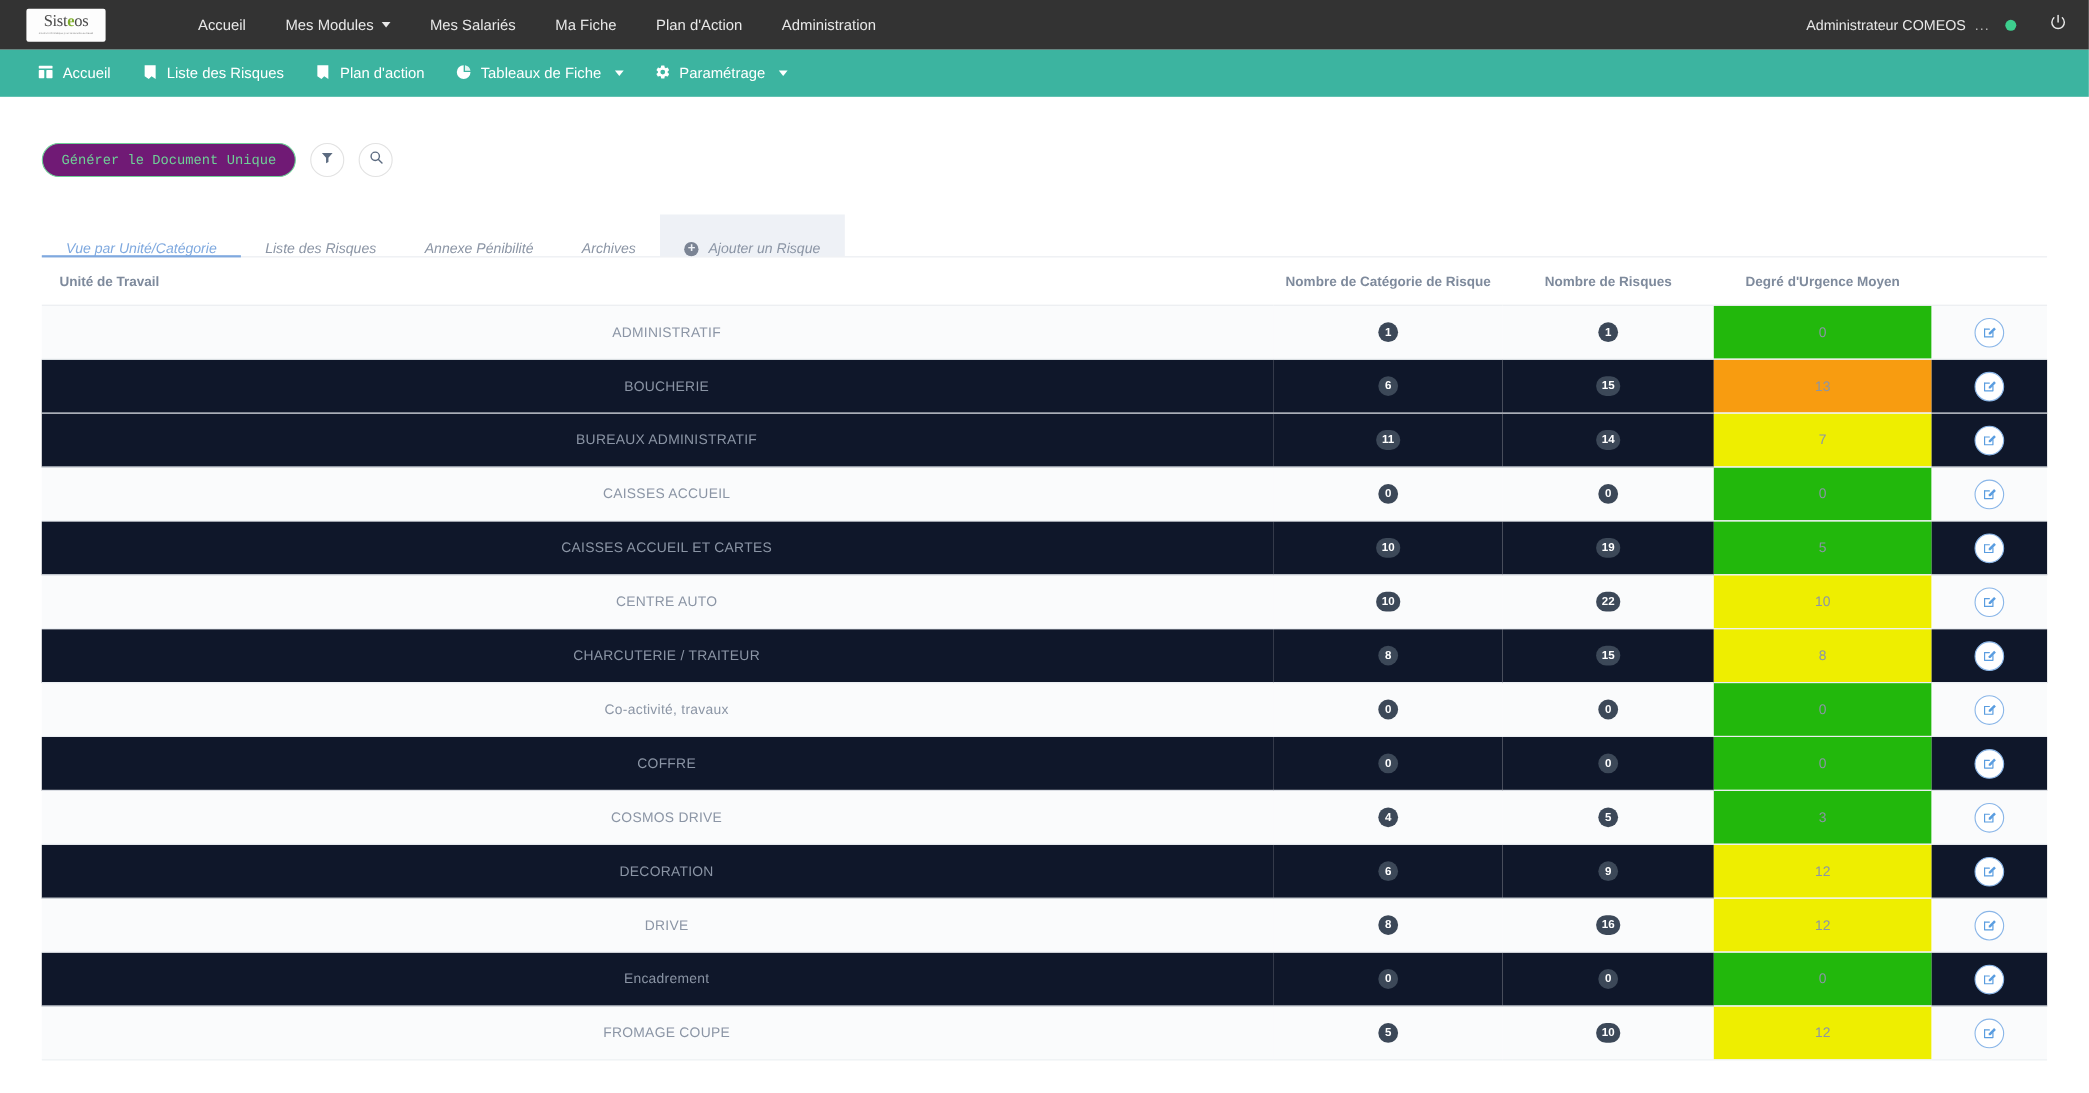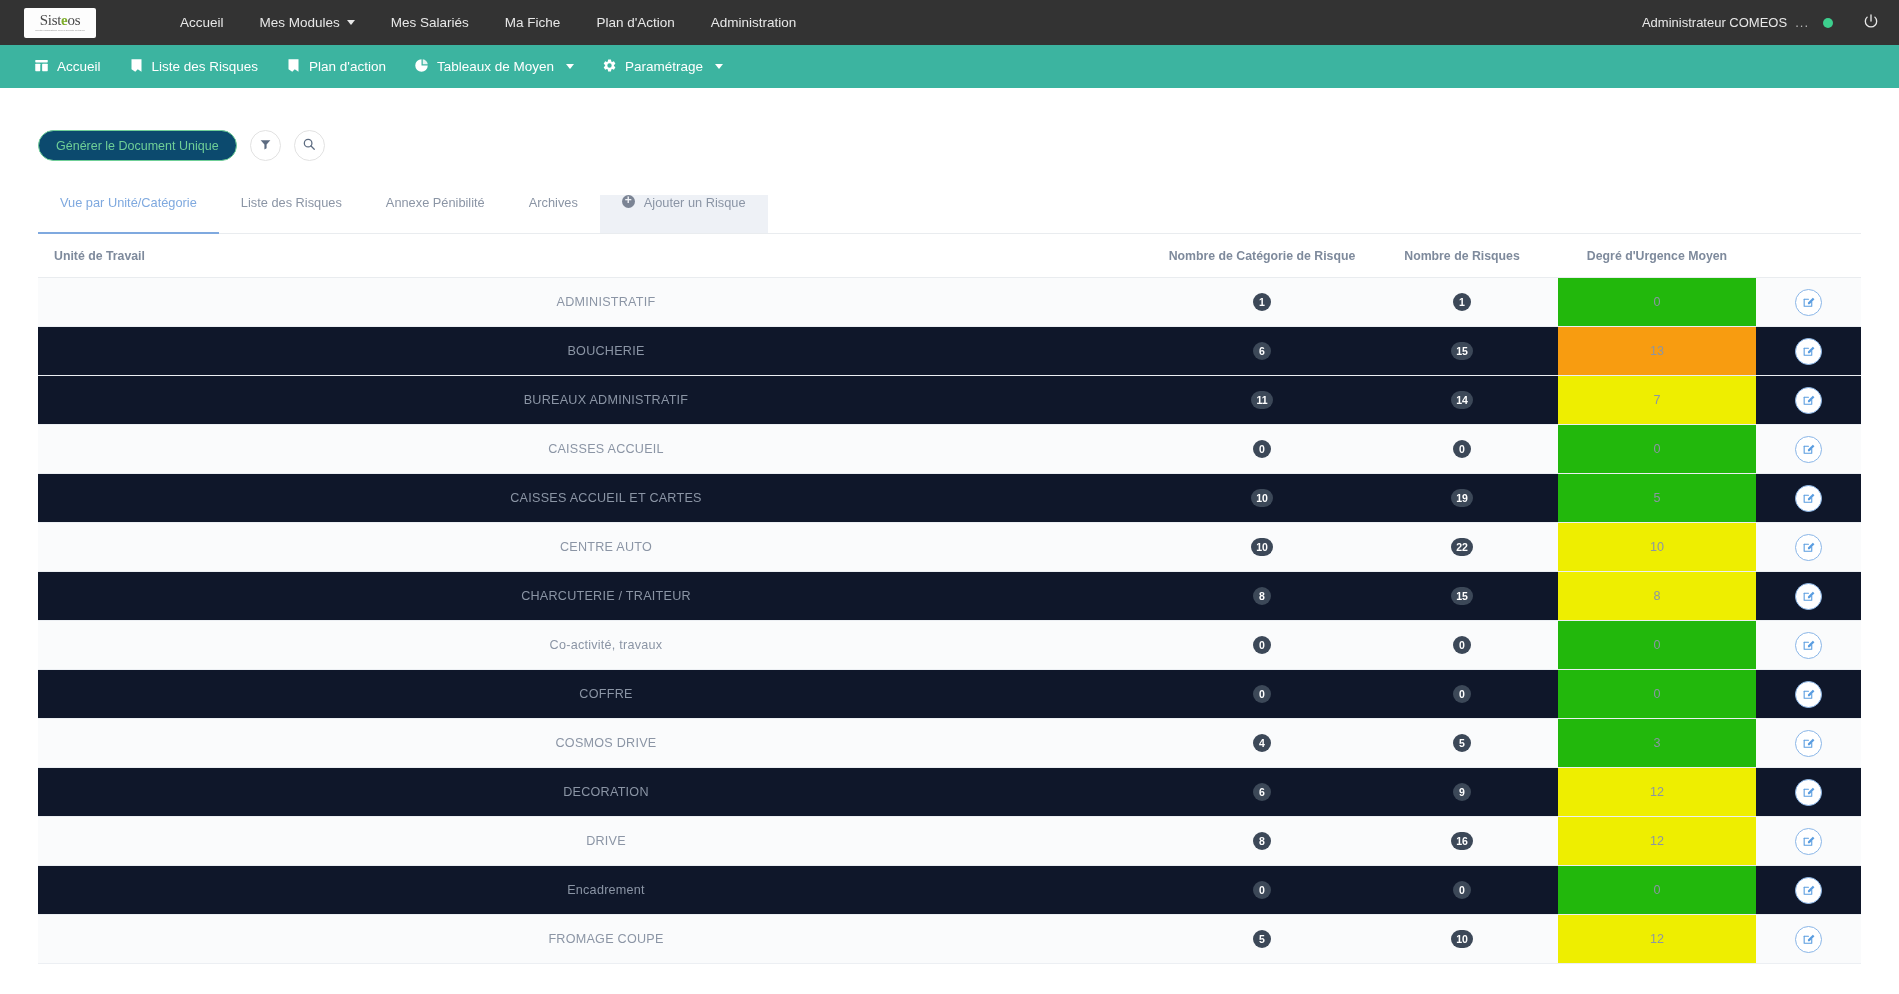--- a/index.html
+++ b/index.html
@@ -137,26 +137,26 @@
   }
   .page-actions {
     display: flex;
     align-items: center;
     gap: 13px;
     padding-top: 10px;
   }
   .btn-generate {
     border: 1px solid #6fcf97;
     color: #6fcf97;
-    background: #0c4a6e;
+    background: #701a75;
     border-radius: 18px;
     height: 31px;
     padding: 0 17px;
     font-size: 12.5px;
-    font-family: Liberation Sans, sans-serif;
+    font-family: Liberation Mono, monospace;
     cursor: pointer;
     white-space: nowrap;
   }
   .icon-btn {
     width: 31px; height: 31px;
     border-radius: 50%;
     border: 1px solid #e2e2e2;
     background: #ffffff;
     display: flex; align-items: center; justify-content: center;
     cursor: pointer;
@@ -165,27 +165,28 @@
   
   .tabs {
     display: flex;
     align-items: stretch;
     margin-top: 34px;
     border-bottom: 1px solid #e9ecef;
     height: 39px;
   }
   .tab {
     display: flex;
-    align-items: flex-start;
+    align-items: flex-end;
     gap: 9px;
     padding: 0 22px;
     font-size: 12.8px;
     color: #8b95a5;
     cursor: pointer;
     position: relative;
+    font-style: italic;
   }
   .tab.active {
     color: #7fa9df;
   }
   .tab.active:after {
     content: "";
     position: absolute;
     left: 0; right: 0; bottom: -1px;
     height: 2px;
     background: #7fa9df;
@@ -356,21 +357,21 @@
     <span>Plan d'action</span>
   </div>
 
   <div class="tealnav-item">
     <span>
       <svg width="15" height="15" viewBox="0 0 24 24" fill="#ffffff">
         <path d="M12 2a10 10 0 1 0 10 10h-10V2z"></path>
         <path d="M14 2v8h8A10 10 0 0 0 14 2z" opacity="0.85"></path>
       </svg>
     </span>
-    <span>Tableaux de Moyen</span>
+    <span>Tableaux de Fiche</span>
     <span class="caret-down"></span>
   </div>
 
   <div class="tealnav-item">
     <span>
       <svg width="15" height="15" viewBox="0 0 24 24" fill="#ffffff">
         <path d="M19.1 12.9c.04-.3.06-.6.06-.9s-.02-.6-.06-.9l2-1.6a.5.5 0 0 0 .12-.6l-1.9-3.3a.5.5 0 0 0-.6-.22l-2.35.95a7 7 0 0 0-1.55-.9l-.36-2.5a.5.5 0 0 0-.5-.43h-3.8a.5.5 0 0 0-.5.43l-.36 2.5c-.56.23-1.08.53-1.55.9l-2.35-.95a.5.5 0 0 0-.6.22l-1.9 3.3a.5.5 0 0 0 .12.6l2 1.6c-.04.3-.06.6-.06.9s.02.6.06.9l-2 1.6a.5.5 0 0 0-.12.6l1.9 3.3c.12.22.38.3.6.22l2.35-.95c.47.37.99.67 1.55.9l.36 2.5c.04.25.25.43.5.43h3.8c.25 0 .46-.18.5-.43l.36-2.5c.56-.23 1.08-.53 1.55-.9l2.35.95c.22.08.48 0 .6-.22l1.9-3.3a.5.5 0 0 0-.12-.6l-2-1.6zM12 15.5A3.5 3.5 0 1 1 12 8.5a3.5 3.5 0 0 1 0 7z"></path>
       </svg>
     </span>
     <span>Paramétrage</span>

